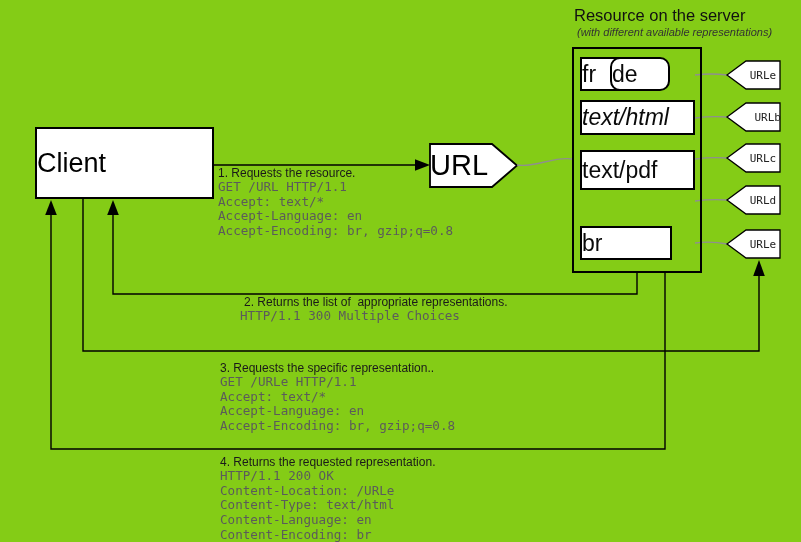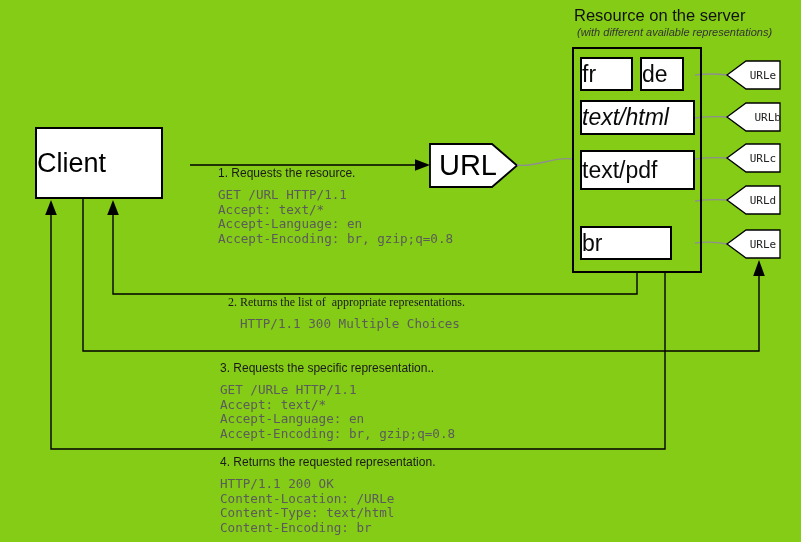--- a/index.html
+++ b/index.html
@@ -4,29 +4,29 @@
 <style>
   html,body{margin:0;padding:0;background:#fff;}
   #canvas{position:relative;width:801px;height:542px;background:#84cc16;overflow:hidden;
           font-family:"Liberation Sans",sans-serif;}
   #wires{position:absolute;left:0;top:0;width:801px;height:542px;z-index:1;}
   .box{position:absolute;box-sizing:border-box;border:2px solid #000;background:#fff;
        display:flex;align-items:center;justify-content:flex-start;z-index:2;}
   .box-label{color:#000;white-space:nowrap;}
   .rep-label{font-size:23px;color:#0a0a0a;}
   .step-title{position:absolute;font-size:12px;color:#1a1a1a;white-space:pre;z-index:3;}
-  .code{position:absolute;z-index:3;margin-top:8px;}
+  .code{position:absolute;z-index:3;}
   .code-line{font-family:"DejaVu Sans Mono","Liberation Mono",monospace;
              font-size:12.6px;line-height:14.7px;color:#5b5b5b;white-space:pre;}
   .tag-label{position:absolute;width:36px;text-align:center;
              font-family:"DejaVu Sans Mono","Liberation Mono",monospace;
              font-size:11px;color:#222;z-index:3;}
   .hdr-title{position:absolute;left:574px;top:6px;font-size:16.5px;color:#111;z-index:3;}
   .hdr-sub{position:absolute;left:577px;top:26px;font-size:11px;font-style:italic;color:#333;z-index:3;}
-  .node-label{position:absolute;text-align:center;z-index:3;color:#000;}
+  .node-label{position:absolute;text-align:left;z-index:3;color:#000;}
 </style>
 </head>
 <body>
 
 <div id="canvas">
 
   <svg id="wires" viewBox="0 0 801 542">
 
     <path d="M190,165 H416" stroke="#000" stroke-width="1.4" fill="none"></path>
     <polygon points="430,165 415,159.2 415,170.8" fill="#000"></polygon>
@@ -53,32 +53,32 @@
     <polygon points="727,75 746,61 780,61 780,89 746,89" fill="#fff" stroke="#000" stroke-width="1.3"></polygon>
     <polygon points="727,117 746,103 780,103 780,131 746,131" fill="#fff" stroke="#000" stroke-width="1.3"></polygon>
     <polygon points="727,158 746,144 780,144 780,172 746,172" fill="#fff" stroke="#000" stroke-width="1.3"></polygon>
     <polygon points="727,200 746,186 780,186 780,214 746,214" fill="#fff" stroke="#000" stroke-width="1.3"></polygon>
     <polygon points="727,244 746,230 780,230 780,258 746,258" fill="#fff" stroke="#000" stroke-width="1.3"></polygon>
   </svg>
 
   <div class="hdr-title">Resource on the server</div>
   <div class="hdr-sub">(with different available representations)</div>
 
-  <div class="box" style="left:35px;top:127px;width:128px;height:72px;">
+  <div class="box" style="left:35px;top:127px;width:179px;height:72px;">
     <span class="box-label" style="font-size:27px;">Client</span>
   </div>
 
   <div class="node-label" style="left:430px;top:149px;width:76px;font-size:29px;">URL</div>
 
   <div class="box" style="left:572px;top:47px;width:130px;height:226px;background:transparent;"></div>
 
   <div class="box" style="left:580px;top:57px;width:53px;height:34px;">
     <span class="rep-label">fr</span>
   </div>
-  <div class="box" style="left:640px;top:57px;width:44px;height:34px;">
+  <div class="box" style="left:610px;top:57px;width:60px;height:34px;border-radius:10px;">
     <span class="rep-label">de</span>
   </div>
   <div class="box" style="left:580px;top:100px;width:115px;height:35px;font-style:italic;">
     <span class="rep-label">text/html</span>
   </div>
   <div class="box" style="left:580px;top:142px;width:115px;height:40px;margin-top:8px;">
     <span class="rep-label">text/pdf</span>
   </div>
   <div class="box" style="left:580px;top:226px;width:92px;height:34px;">
     <span class="rep-label">br</span>
@@ -91,34 +91,35 @@
   <div class="tag-label" style="left:745px;top:238px;">URLe</div>
 
   <div class="step-title" style="left:218px;top:166px;">1. Requests the resource.</div>
   <div class="code" style="left:218px;top:180px;">
     <div class="code-line">GET /URL HTTP/1.1</div>
     <div class="code-line">Accept: text/*</div>
     <div class="code-line">Accept-Language: en</div>
     <div class="code-line">Accept-Encoding: br, gzip;q=0.8</div>
   </div>
 
-  <div class="step-title" style="left:228px;top:295px;font-family:Liberation Serif, serif;">2. Returns the list of  appropriate representations.</div>
+  <div class="step-title" style="left:244px;top:295px;">2. Returns the list of  appropriate representations.</div>
   <div class="code" style="left:240px;top:309px;">
     <div class="code-line">HTTP/1.1 300 Multiple Choices</div>
   </div>
 
   <div class="step-title" style="left:220px;top:361px;">3. Requests the specific representation..</div>
   <div class="code" style="left:220px;top:375px;">
     <div class="code-line">GET /URLe HTTP/1.1</div>
     <div class="code-line">Accept: text/*</div>
     <div class="code-line">Accept-Language: en</div>
     <div class="code-line">Accept-Encoding: br, gzip;q=0.8</div>
   </div>
 
   <div class="step-title" style="left:220px;top:455px;">4. Returns the requested representation.</div>
   <div class="code" style="left:220px;top:469px;">
     <div class="code-line">HTTP/1.1 200 OK</div>
     <div class="code-line">Content-Location: /URLe</div>
     <div class="code-line">Content-Type: text/html</div>
+    <div class="code-line">Content-Language: en</div>
     <div class="code-line">Content-Encoding: br</div>
   </div>
 
 </div>
 
 </body></html>

